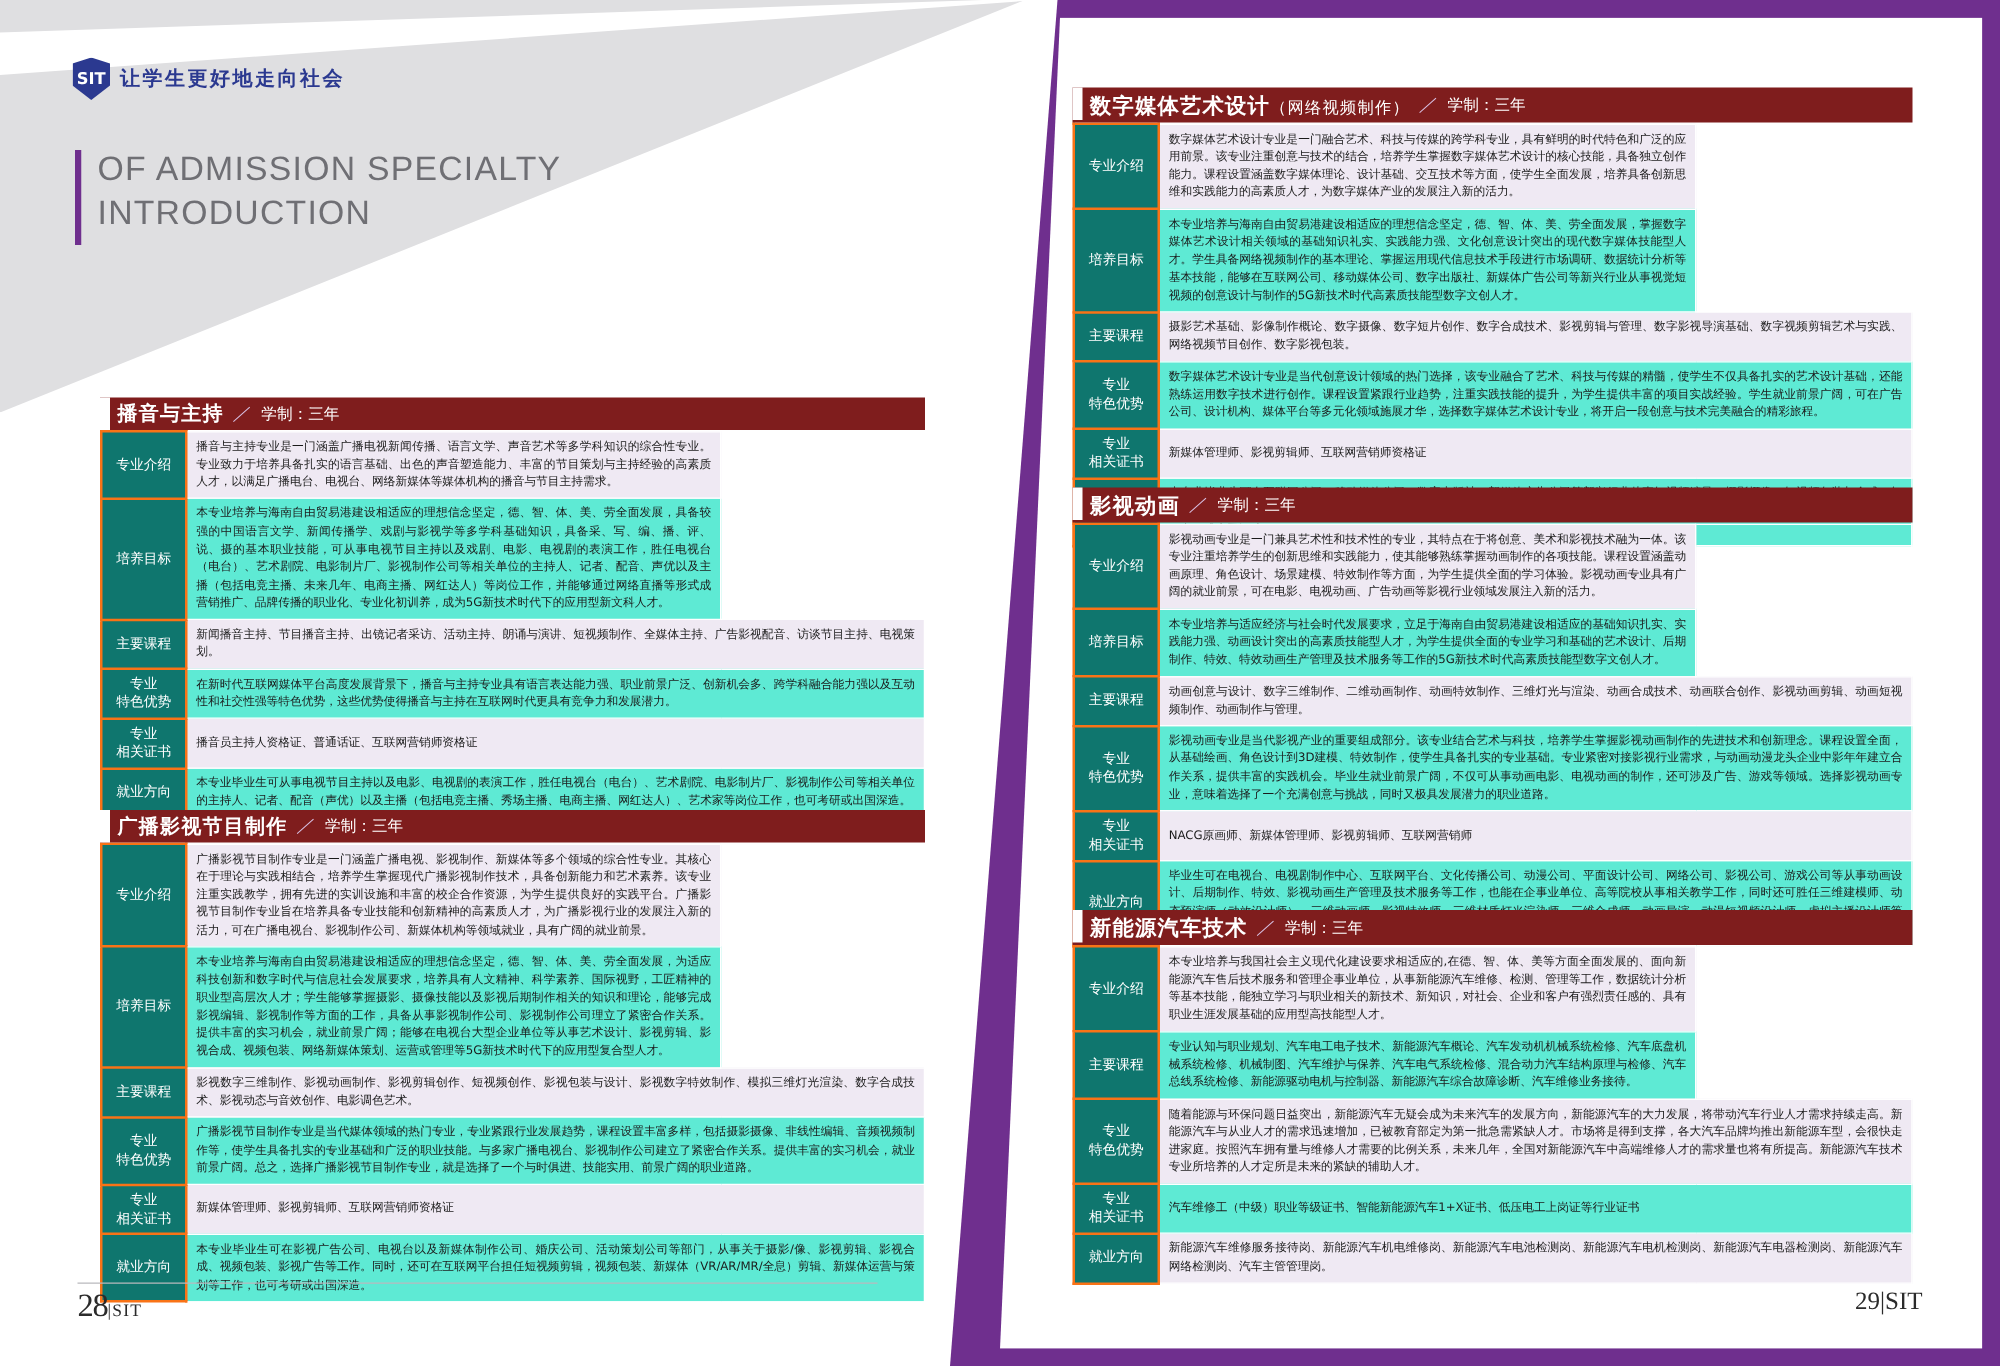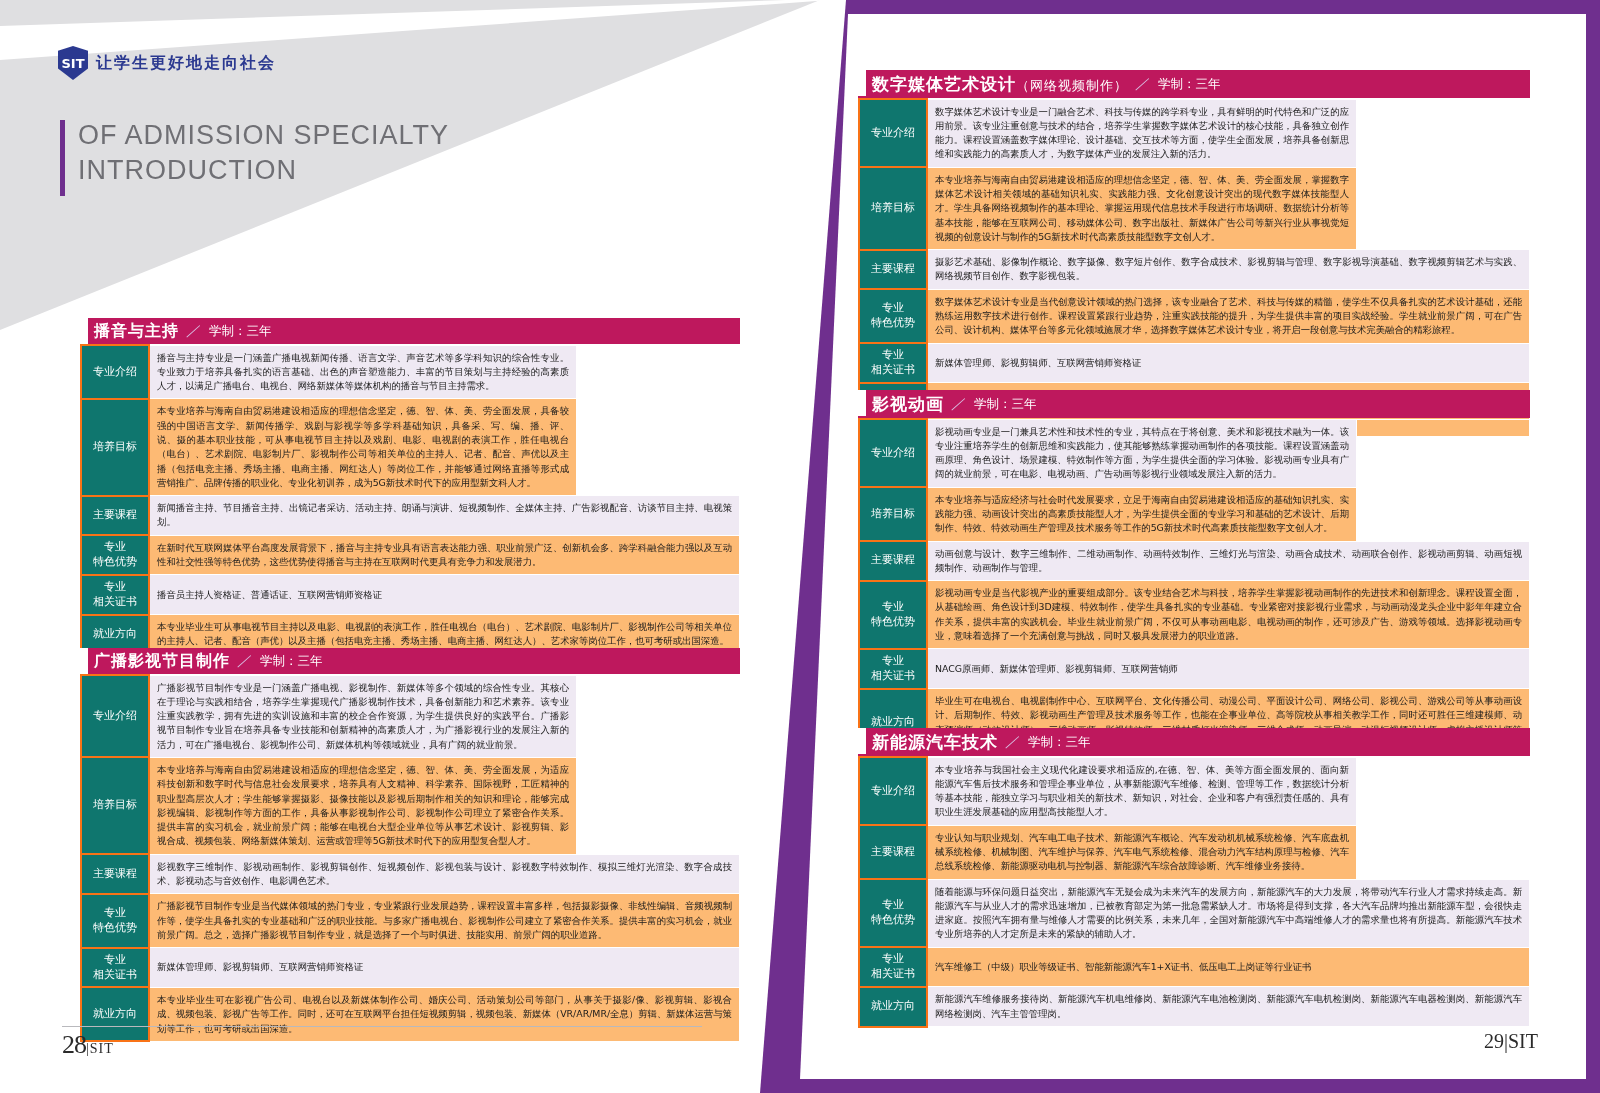--- a/index.html
+++ b/index.html
@@ -64,21 +64,21 @@
   .intro-cn:after{
     content:"";position:absolute;right:-22px;top:0;width:0;height:0;
     border-top:23px solid transparent;border-bottom:23px solid transparent;
     border-left:22px solid #6f2f8e;
   }
 
   
   .prog{position:absolute;}
   .prog-head{
     display:flex;align-items:center;
-    background:#be185d;color:#fff;height:26px;
+    background:#7f1d1d;color:#fff;height:26px;
     position:relative;
   }
   .prog-head .title{
     font-size:16px;font-weight:bold;padding-left:14px;letter-spacing:1px;white-space:nowrap;
   }
   .prog-head .slash{
     margin:0 8px;color:#d9c3e6;font-size:14px;transform:skewX(-12deg);
   }
   .prog-head .years{font-size:12.5px;white-space:nowrap;}
   .head-white{
@@ -88,21 +88,21 @@
   table.prog-tbl{border-collapse:collapse;width:100%;table-layout:fixed;}
   table.prog-tbl td{vertical-align:middle;}
   td.lbl{
     width:62px;background:#0f766e;color:#fff;font-size:11px;text-align:center;
     padding:4px 2px;line-height:1.35;border:2px solid #f97316;
   }
   td.val{
     background:#efe9f3;color:#1a1a1a;font-size:9.4px;line-height:1.52;
     padding:5px 7px;border:1px solid #fff;text-align:justify;
   }
-  td.val.alt{background:#fdba74;margin-top:44px;}
+  td.val.alt{background:#5eead4;margin-top:44px;}
   td.imgcell{padding:0;border:1px solid #fff;width:0;}
 
   .photo{width:100%;height:100%;display:block;background:#333;position:relative;overflow:hidden;}
 
   
   .ph-studio{background:
     radial-gradient(circle at 70% 45%,#6ec26e 0 60px,transparent 61px),
     linear-gradient(180deg,#3d4a3f 0%,#2a3430 45%,#1d241f 100%);}
   .ph-studio:before{content:"";position:absolute;left:8%;top:35%;width:22%;height:55%;background:#4a4f52;border-radius:6px 6px 0 0;}
   .ph-studio:after{content:"";position:absolute;left:46%;top:28%;width:40%;height:62%;background:linear-gradient(180deg,#86d28a,#4e9a55);}
@@ -184,21 +184,21 @@
       <tbody>
           <tr>
         <td class="lbl" rowspan="1">专业介绍</td>
         <td class="val">播音与主持专业是一门涵盖广播电视新闻传播、语言文学、声音艺术等多学科知识的综合性专业。专业致力于培养具备扎实的语言基础、出色的声音塑造能力、丰富的节目策划与主持经验的高素质人才，以满足广播电台、电视台、网络新媒体等媒体机构的播音与节目主持需求。</td>
         <td class="imgcell" rowspan="2" style="width:162px;">
           <div class="photo ph-studio"></div>
         </td>
       </tr>
       <tr>
         <td class="lbl">培养目标</td>
-        <td class="val alt">本专业培养与海南自由贸易港建设相适应的理想信念坚定，德、智、体、美、劳全面发展，具备较强的中国语言文学、新闻传播学、戏剧与影视学等多学科基础知识，具备采、写、编、播、评、说、摄的基本职业技能，可从事电视节目主持以及戏剧、电影、电视剧的表演工作，胜任电视台（电台）、艺术剧院、电影制片厂、影视制作公司等相关单位的主持人、记者、配音、声优以及主播（包括电竞主播、秀场主播、电商主播、网红达人）等岗位工作，并能够通过网络直播等形式成营销推广、品牌传播的职业化、专业化初训养，成为5G新技术时代下的应用型新文科人才。</td>
+        <td class="val alt">本专业培养与海南自由贸易港建设相适应的理想信念坚定，德、智、体、美、劳全面发展，具备较强的中国语言文学、新闻传播学、戏剧与影视学等多学科基础知识，具备采、写、编、播、评、说、摄的基本职业技能，可从事电视节目主持以及戏剧、电影、电视剧的表演工作，胜任电视台（电台）、艺术剧院、电影制片厂、影视制作公司等相关单位的主持人、记者、配音、声优以及主播（包括电竞主播、未来几年、电商主播、网红达人）等岗位工作，并能够通过网络直播等形式成营销推广、品牌传播的职业化、专业化初训养，成为5G新技术时代下的应用型新文科人才。</td>
       </tr>
       <tr>
         <td class="lbl">主要课程</td>
         <td class="val" colspan="2">新闻播音主持、节目播音主持、出镜记者采访、活动主持、朗诵与演讲、短视频制作、全媒体主持、广告影视配音、访谈节目主持、电视策划。</td>
       </tr>
       <tr>
         <td class="lbl" style="white-space:pre-line">专业
 特色优势</td>
         <td class="val alt" colspan="2">在新时代互联网媒体平台高度发展背景下，播音与主持专业具有语言表达能力强、职业前景广泛、创新机会多、跨学科融合能力强以及互动性和社交性强等特色优势，这些优势使得播音与主持在互联网时代更具有竞争力和发展潜力。</td>
       </tr>

